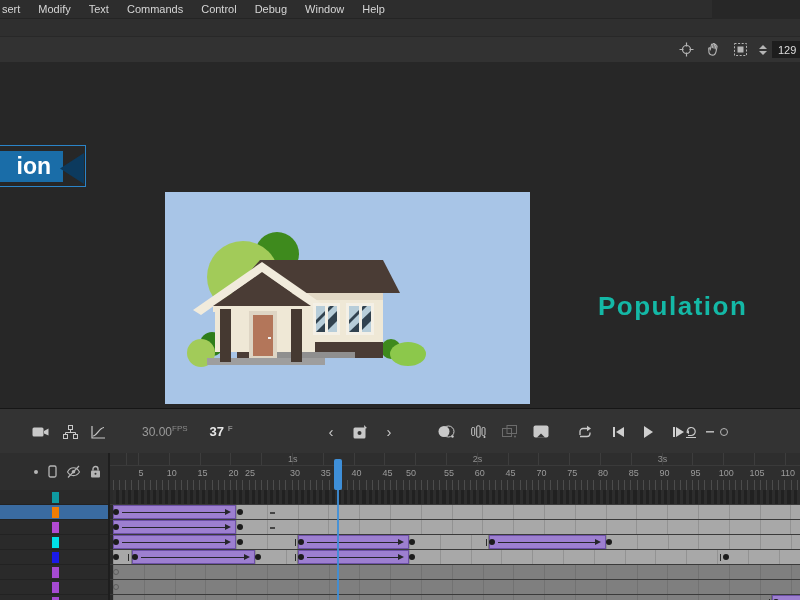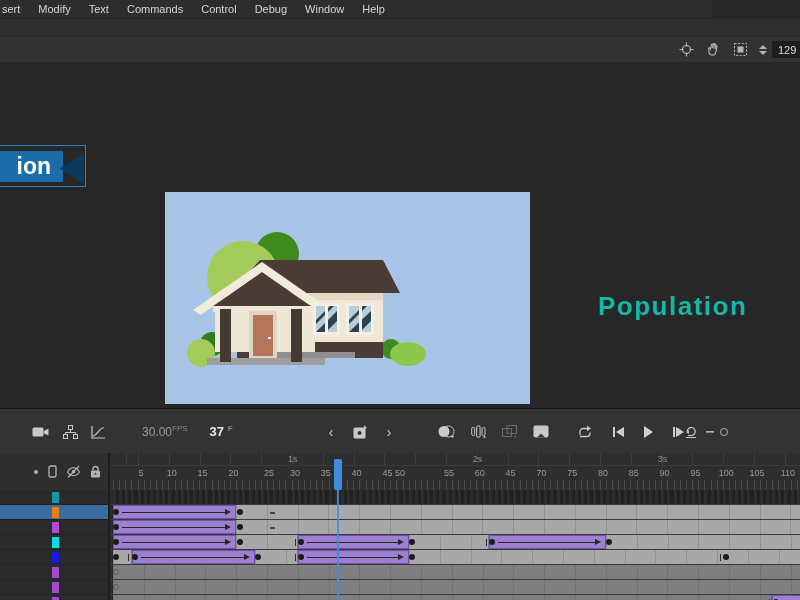--- a/index.html
+++ b/index.html
@@ -335,26 +335,26 @@
       <div id="ruler-seconds">
           <div class="sec-label" style="left: 178.04px;">1s</div>
           <div class="sec-label" style="left: 362.84px;">2s</div>
           <div class="sec-label" style="left: 547.64px; text-align: right;">3s</div>
         </div>
       <div id="ruler-numbers">
           <div class="rn" style="left: 16.04px;">5</div>
           <div class="rn" style="left: 46.84px;">10</div>
           <div class="rn" style="left: 77.64px;">15</div>
           <div class="rn" style="left: 108.44px;">20</div>
-          <div class="rn" style="left: 144px;">25</div>
+          <div class="rn" style="left: 125px;">25</div>
           <div class="rn" style="left: 170.04px;">30</div>
           <div class="rn" style="left: 200.84px;">35</div>
           <div class="rn" style="left: 231.64px;">40</div>
           <div class="rn" style="left: 262.44px;">45</div>
-          <div class="rn" style="left: 275px;">50</div>
+          <div class="rn" style="left: 286px;">50</div>
           <div class="rn" style="left: 324.04px;">55</div>
           <div class="rn" style="left: 354.84px;">60</div>
           <div class="rn" style="left: 385.64px;">45</div>
           <div class="rn" style="left: 416.44px;">70</div>
           <div class="rn" style="left: 447.24px;">75</div>
           <div class="rn" style="left: 478.04px;">80</div>
           <div class="rn" style="left: 508.84px;">85</div>
           <div class="rn" style="left: 539.64px; text-align: center;">90</div>
           <div class="rn" style="left: 570.44px;">95</div>
           <div class="rn" style="left: 601.24px;">100</div>

